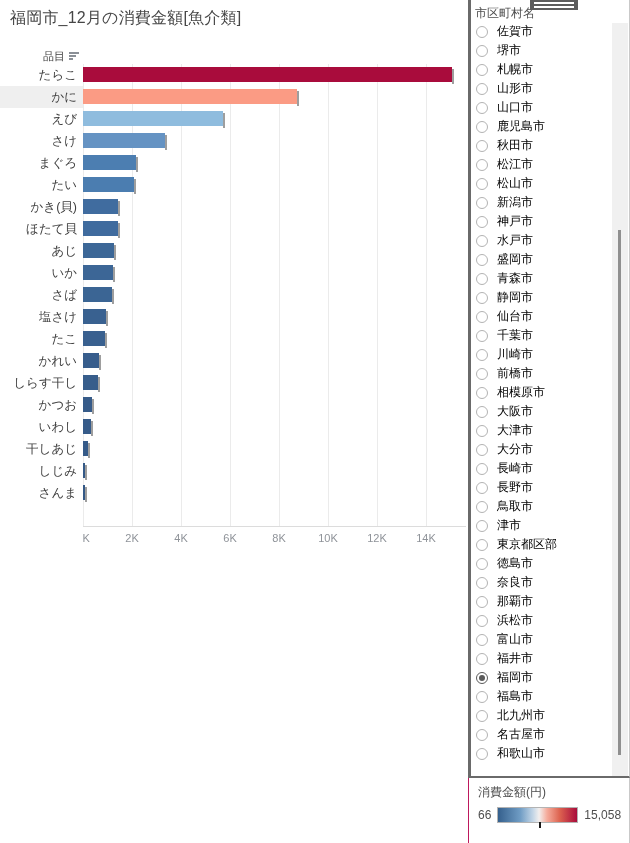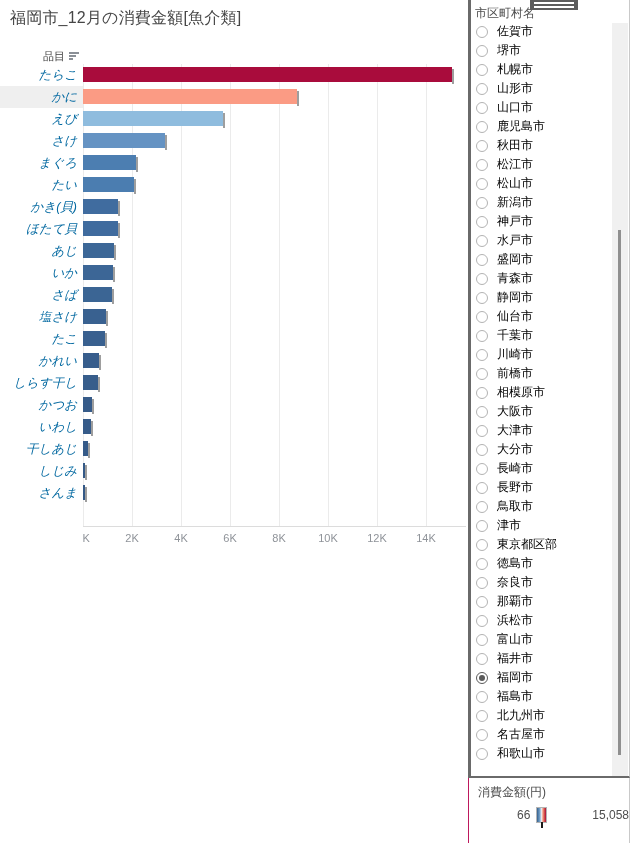--- a/index.html
+++ b/index.html
@@ -21,21 +21,21 @@
 
   .grid-layer { position:absolute; left:83px; top:64px; width:383px; height:462px; }
   .gridline { position:absolute; top:0; width:1px; height:100%; background:#ebebeb; }
   .axis-line { position:absolute; left:83px; top:526px; width:383px; height:1px; background:#dcdcdc; }
   .xlabels { position:absolute; left:83px; top:532px; width:383px; height:10px; overflow:hidden; }
   .xlabel { position:absolute; top:0; transform:translateX(-50%); font-size:11px; line-height:13px; color:#8f9399; }
 
   .rows-layer { position:absolute; left:0; top:64px; width:466px; }
   .chart-row { display:flex; height:22px; align-items:stretch; }
   .row-label { flex:0 0 83px; display:flex; align-items:center; justify-content:flex-end;
-    padding-right:6px; font-size:12.5px; color:#0369a1; white-space:nowrap;font-style:italic; }
+    padding-right:6px; font-size:12.5px; color:#404040; white-space:nowrap; }
   .row-label.hl { background:#efefef; }
   .bar-track { flex:1; position:relative; }
   .bar { position:absolute; left:0; top:3px; height:15px; min-width:1px; }
   .bar::after { content:""; position:absolute; right:-2px; top:2px; width:2px; height:100%; background:#9e9e9e; }
 
   
   .panel { position:absolute; left:468px; top:0; width:162px; height:843px; background:#fff; }
   .filter-card { position:relative; width:162px; height:778px; background:#fff;
     border-left:3px solid #6a6a6a; border-right:1px solid #c9c9c9; border-bottom:2px solid #6a6a6a; }
   .filter-header { position:absolute; left:4px; top:5px; font-size:12px; color:#4e4e4e; }
@@ -50,21 +50,21 @@
   .city-item.selected .radio::after { content:""; position:absolute; left:2px; top:2px;
     width:6px; height:6px; border-radius:50%; background:#5a5a5a; }
   .city-label { font-size:12px; color:#000000; white-space:nowrap; }
   .scroll-track { position:absolute; left:141px; top:23px; width:16px; height:753px; background:#f0f0f0; }
   .scroll-thumb { position:absolute; left:6px; top:207px; width:3px; height:525px; background:#8f8f8f; }
 
   .legend-card { position:relative; width:162px; height:65px; background:#fff;
     border-left:1px solid #be185d; border-right:1px solid #c9c9c9; padding:6px 0 0 9px; }
   .legend-title { font-size:12px; color:#4e4e4e; }
   .legend-row { display:flex; align-items:center; gap:6px; margin-top:6px; }
-  .legend-min, .legend-max { font-size:12px; color:#4e4e4e;margin-left:39px; }
+  .legend-min, .legend-max { font-size:12px; color:#4e4e4e; }
   .gradient-bar { position:relative; width:81px; height:16px; border:1px solid #b3b3b3;
     background:linear-gradient(90deg,#35608d 0%,#6f9cc4 28%,#c2d5e6 44%,#f2efee 52%,#f5ac9c 62%,#dd6350 78%,#a90c3c 100%); }
   .gradient-marker { position:absolute; bottom:-6px; width:2px; height:6px; background:#1a1a1a; }
 </style>
 </head>
 <body>
 
 <div class="stage">
 
   <div class="chart-region">

